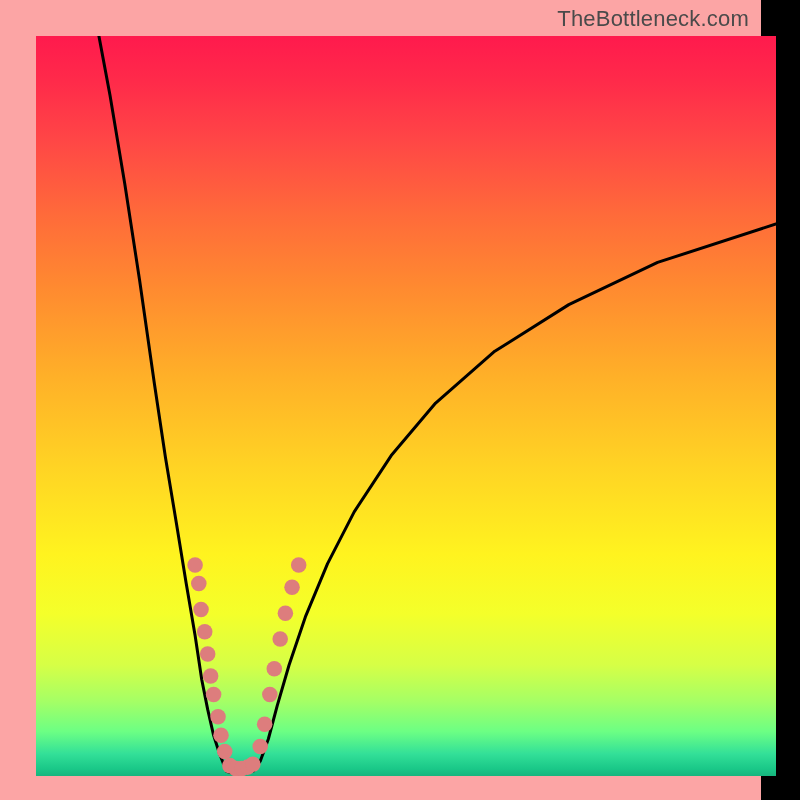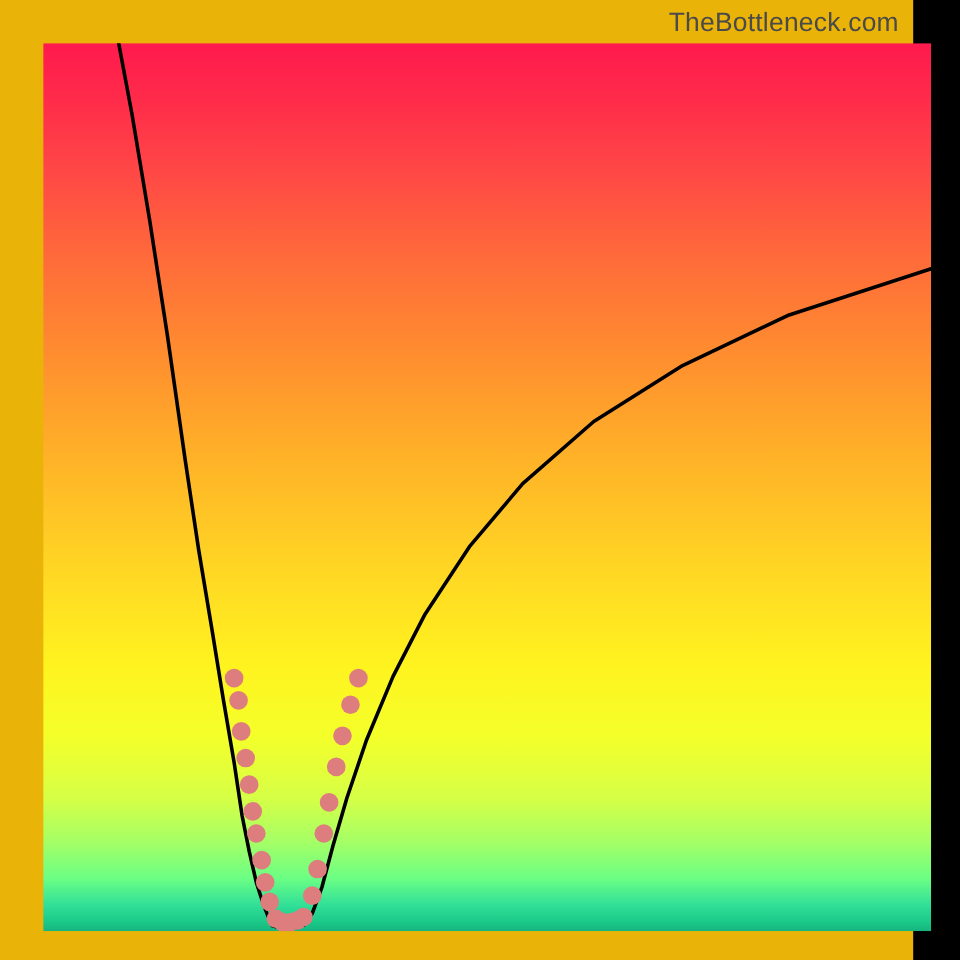--- a/index.html
+++ b/index.html
@@ -8,21 +8,21 @@
     width: 800px;
     height: 800px;
     background: #000;
     overflow: hidden;
     font-family: Arial, Helvetica, sans-serif;
   }
   .frame {
     position: absolute;
     left: 0; top: 0;
     width: 761px; height: 800px;
-    background: #eab308;
+    background: #fca5a5;
   }
   .plot {
     position: absolute;
     left: 36px;
     top: 36px;
     width: 740px;
     height: 740px;
     overflow: hidden;
   }
   .gradient {

